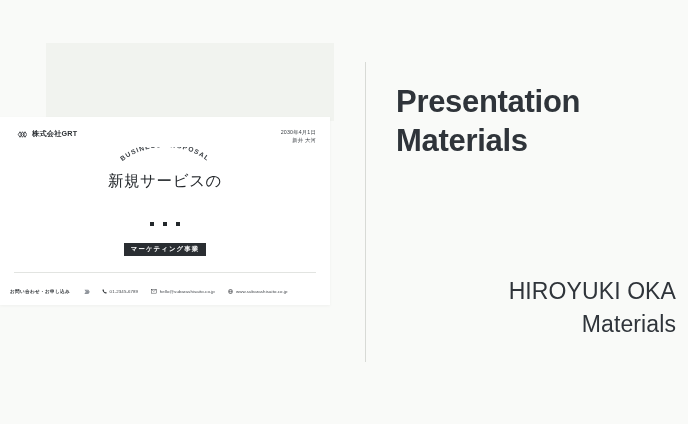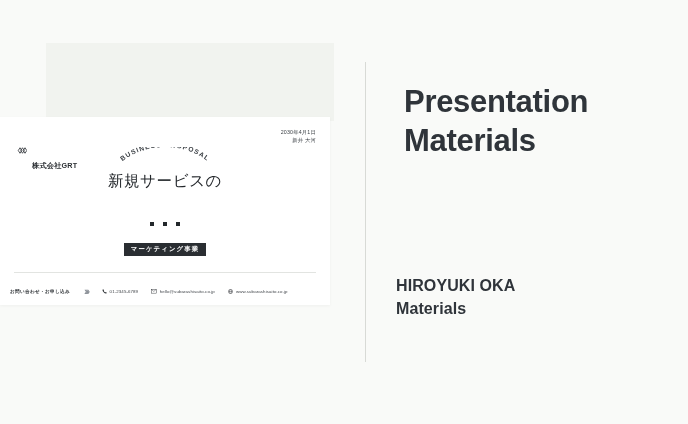--- a/index.html
+++ b/index.html
@@ -64,21 +64,20 @@
   #slide-logo .mark {
     display: block;
     line-height: 0;
   }
   #slide-logo .company {
     font-size: 7.2px;
     font-weight: bold;
     color: #2b2f33;
     letter-spacing: 0.2px;
     white-space: nowrap;
-    margin-top: 32px;
   }
   #slide-meta {
     position: absolute;
     right: 14px;
     top: 11px;
     text-align: right;
   }
   #slide-meta div {
     font-size: 5.3px;
     color: #3a3f44;
@@ -237,34 +236,34 @@
     top: 82px;
     left: 0;
     width: 280px;
   }
   #presentation-title .tline {
     font-size: 31px;
     font-weight: bold;
     color: #2f343a;
     line-height: 1.26;
     letter-spacing: -0.3px;
-    margin-left: 8px;
   }
   #author-block {
     position: absolute;
     top: 275px;
     left: 0;
     width: 280px;
   }
   #author-block .aline {
-    font-size: 16px;
-    font-weight: bold;
+    font-size: 23px;
+    font-weight: normal;
     color: #2f343a;
     line-height: 1.42;
     letter-spacing: 0.1px;
+    text-align: right;
   }
 </style>
 </head>
 <body>
 
 <div id="slide-preview-area">
 
   <div id="backdrop-block"></div>
 
   <div id="slide-card">

